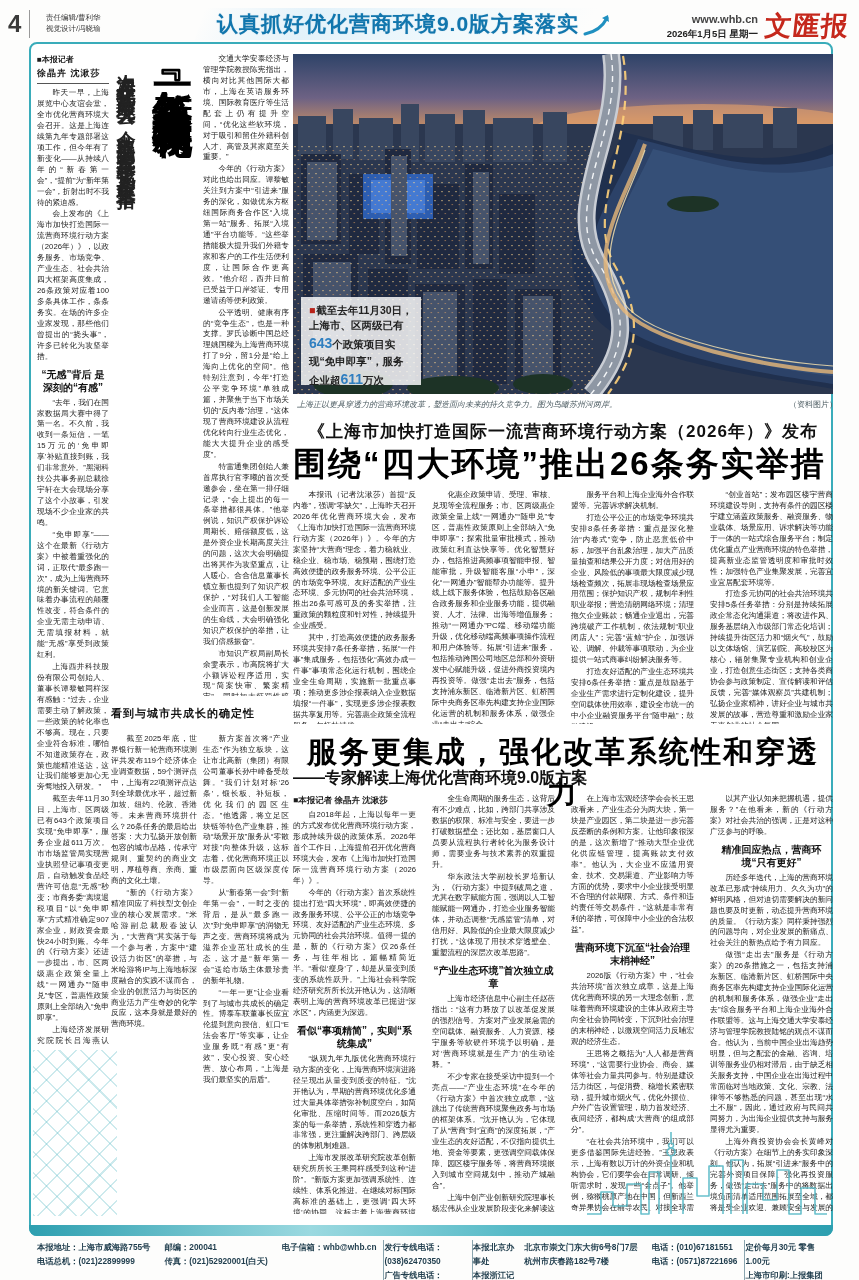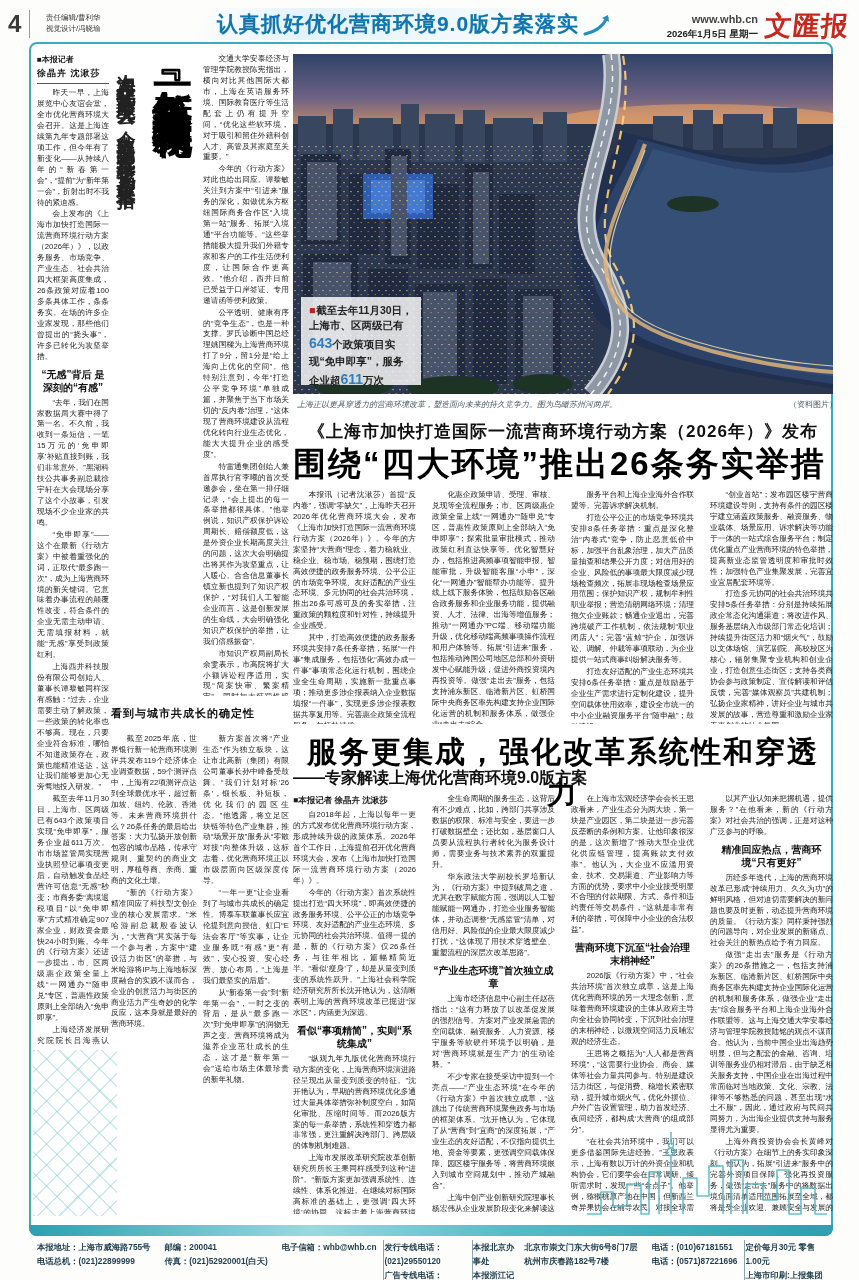--- a/index.html
+++ b/index.html
@@ -123,22 +123,22 @@
       <div>
 
       <div class="b-p">截至2025年底，世界银行新一轮营商环境测评共发布119个经济体企业调查数据，59个测评点中，上海有22项测评点达到全球最优水平，超过新加坡、纽约、伦敦、香港等。未来营商环境拼什么？26条任务的最后给出答案：大力弘扬开放创新包容的城市品格，传承守规则、重契约的商业文明，厚植尊商、亲商、重商的文化土壤。</div>
           <div class="b-p">“新的《行动方案》精准回应了科技型文创企业的核心发展需求。”米哈游副总裁殷春波认为，“大营商”其实落于每一个参与者，方案中“建设活力街区”的举措，与米哈游将IP与上海地标深度融合的实践不谋而合，企业的创意活力与街区的商业活力产生奇妙的化学反应，这本身就是最好的营商环境。</div>
         </div>
     </div>
     <div class="tcol" style="left:172px;top:690px;width:86px;height:482px;">
       <div>
 
       <div class="b-p">新方案首次将“产业生态”作为独立板块，这让市北高新（集团）有限公司董事长孙中峰备受鼓舞。“我们计划对标‘26条’，锻长板、补短板，优化我们的园区生态。”他透露，将立足区块链等特色产业集群，推动“场景开放”服务从“零散对接”向整体升级，这标志着，优化营商环境正以市级层面向区级深度传导。</div>
+          <div class="b-p">从“新春第一会”到“新年第一会”，一时之变的背后，是从“最多跑一次”到“免申即享”的润物无声之变。营商环境将成为滋养企业茁壮成长的生态，这才是“新年第一会”送给市场主体最珍贵的新年礼物。</div>
           <div class="b-p">“一年一更”让企业看到了与城市共成长的确定性。博泰车联董事长应宜伦提到意向授信、虹口“E法会客厅”等实事，让企业服务既“有感”更“有效”，安心投资、安心经营、放心布局，“上海是我们最坚实的后盾”。</div>
-          <div class="b-p">从“新春第一会”到“新年第一会”，一时之变的背后，是从“最多跑一次”到“免申即享”的润物无声之变。营商环境将成为滋养企业茁壮成长的生态，这才是“新年第一会”送给市场主体最珍贵的新年礼物。</div>
         </div>
     </div>
 
     <div class="photo" style="left:262px;top:10px;width:540px;height:340px;">
       <svg width="540" height="340" viewBox="0 0 540 340">
         <defs>
           <linearGradient id="sky" x1="0" y1="0" x2="0" y2="1">
             <stop offset="0" stop-color="#2e4368"></stop>
               <stop offset=".55" stop-color="#6d6284"></stop>
               <stop offset="1" stop-color="#d9975f"></stop>
@@ -293,21 +293,21 @@
     </div>
       <div class="fgroup">
       <div>邮编：200041</div>
       <div>传真：(021)52920001(白天)</div>
     </div>
       <div class="fgroup">
       <div>电子信箱：whb@whb.cn</div>
       <div></div>
     </div>
       <div class="fdiv">
-      <div>发行专线电话：(021)29550120</div>
+      <div>发行专线电话：(038)62470350</div>
       <div>广告专线电话：(021)62894223</div>
     </div>
       <div class="fdiv">
       <div>本报北京办事处</div>
       <div>本报浙江记者站</div>
     </div>
       <div class="fgroup">
       <div>北京市崇文门东大街6号8门7层</div>
       <div>杭州市庆春路182号7楼</div>
     </div>

